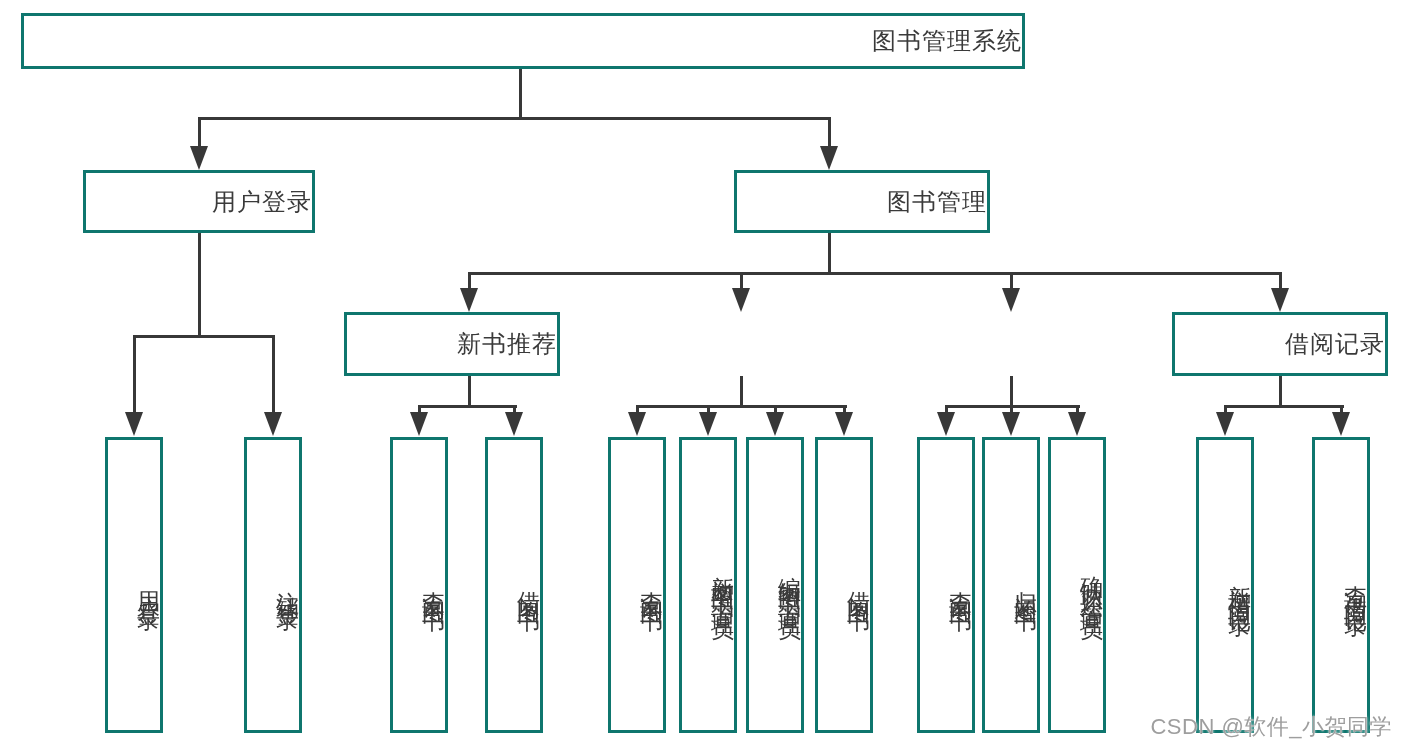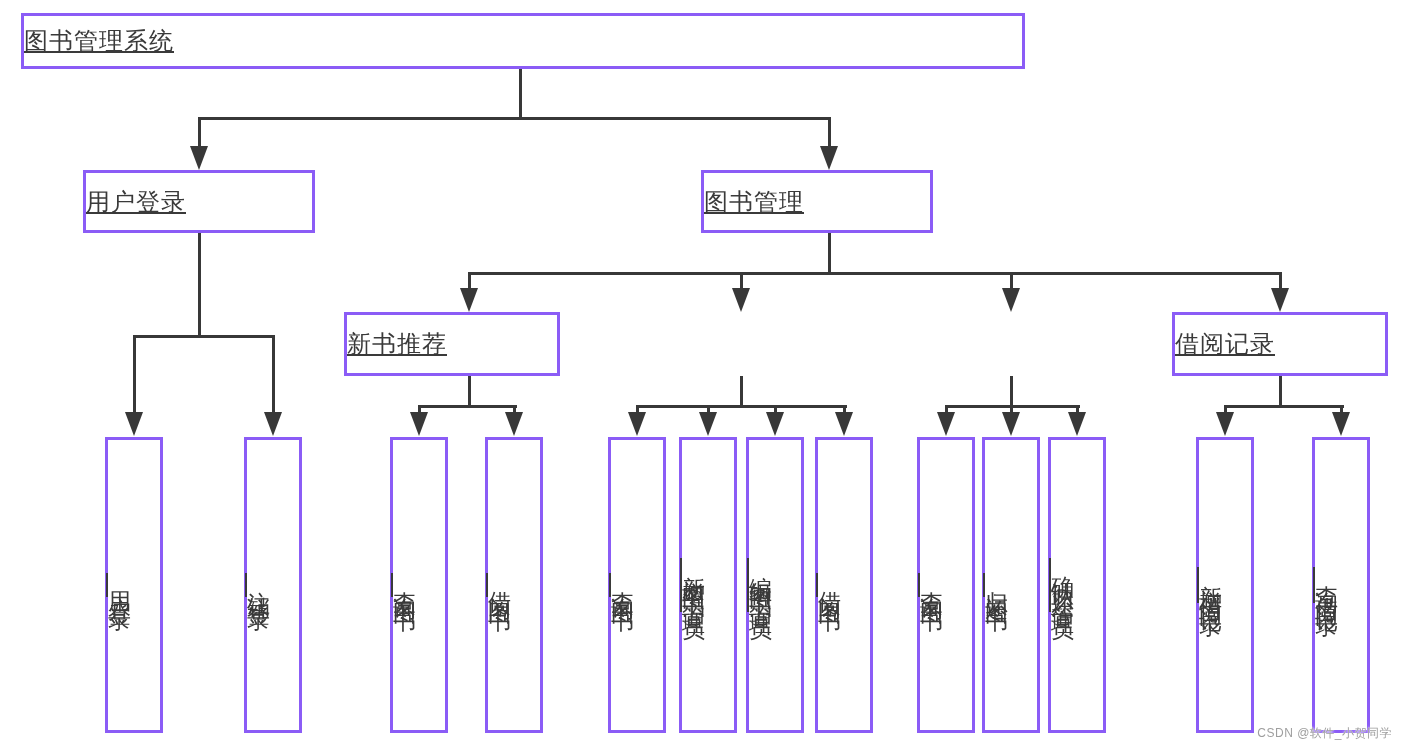--- a/index.html
+++ b/index.html
@@ -8,27 +8,26 @@
   #canvas {
     position: relative;
     width: 1405px;
     height: 747px;
     background: #ffffff;
     overflow: hidden;
   }
   .node {
     position: absolute;
     background: #ffffff;
-    border: 3px solid #8b5cf6;
+    border: 3px solid #0f766e;
     display: flex;
     align-items: center;
-    justify-content: flex-start;
+    justify-content: flex-end;
     color: #3a3a3a;
     z-index: 2;
-    text-decoration: underline;
   }
   .node.h span {
     font-size: 24px;
     letter-spacing: 1px;
     white-space: nowrap;
   }
   .node.v span {
     writing-mode: vertical-rl;
     text-orientation: mixed;
     font-size: 23px;
@@ -45,21 +44,21 @@
     width: 0; height: 0;
     border-left: 9px solid transparent;
     border-right: 9px solid transparent;
     border-top: 24px solid #383838;
     z-index: 1;
   }
   .watermark {
     position: absolute;
     right: 13px;
     bottom: 5px;
-    font-size: 12px;
+    font-size: 22px;
     letter-spacing: 0.5px;
     color: #9e9e9e;
     text-shadow: 0 0 3px #ffffff, 0 0 1px #ffffff;
     z-index: 5;
     white-space: nowrap;
   }
 </style>
 </head>
 <body>
 
@@ -72,21 +71,21 @@
   <div class="line" style="left:519px;top:69px;width:3px;height:51px"></div>
   <div class="line" style="left:198px;top:117px;width:633px;height:3px"></div>
   <div class="line" style="left:198px;top:117px;width:3px;height:31px"></div>
   <div class="ah" style="left:190px;top:146px"></div>
   <div class="line" style="left:828px;top:117px;width:3px;height:31px"></div>
   <div class="ah" style="left:820px;top:146px"></div>
 
   <div class="node h" style="left:83px;top:170px;width:232px;height:63px">
     <span>用户登录</span>
   </div>
-  <div class="node h" style="left:701px;top:170px;width:232px;height:63px">
+  <div class="node h" style="left:734px;top:170px;width:256px;height:63px">
     <span>图书管理</span>
   </div>
 
   <div class="line" style="left:198px;top:233px;width:3px;height:105px"></div>
   <div class="line" style="left:133px;top:335px;width:141px;height:3px"></div>
   <div class="line" style="left:133px;top:335px;width:3px;height:79px"></div>
   <div class="ah" style="left:125px;top:412px"></div>
   <div class="line" style="left:272px;top:335px;width:3px;height:79px"></div>
   <div class="ah" style="left:264px;top:412px"></div>
 

